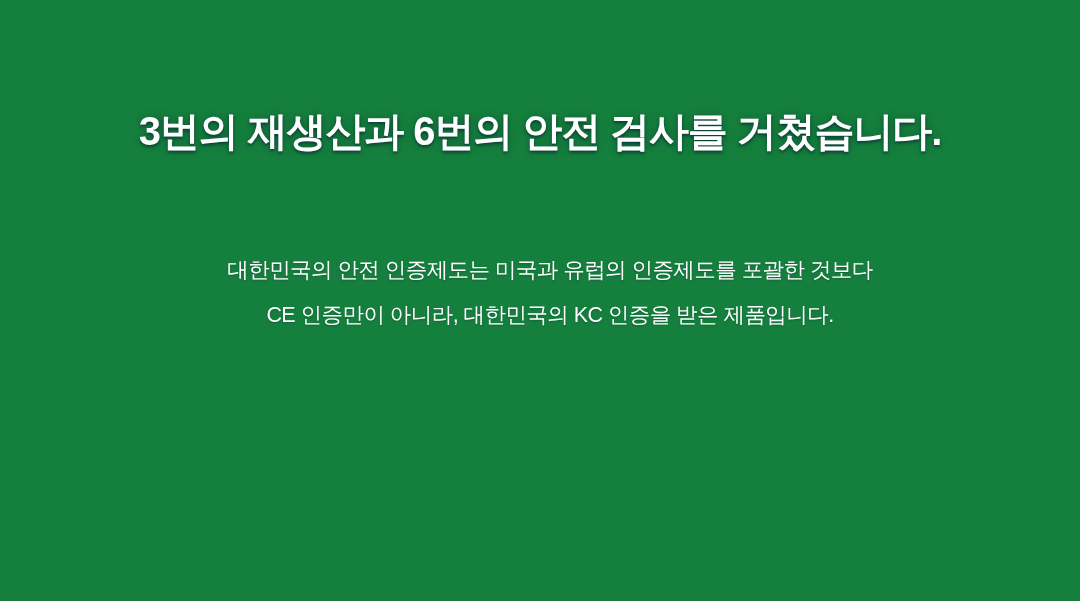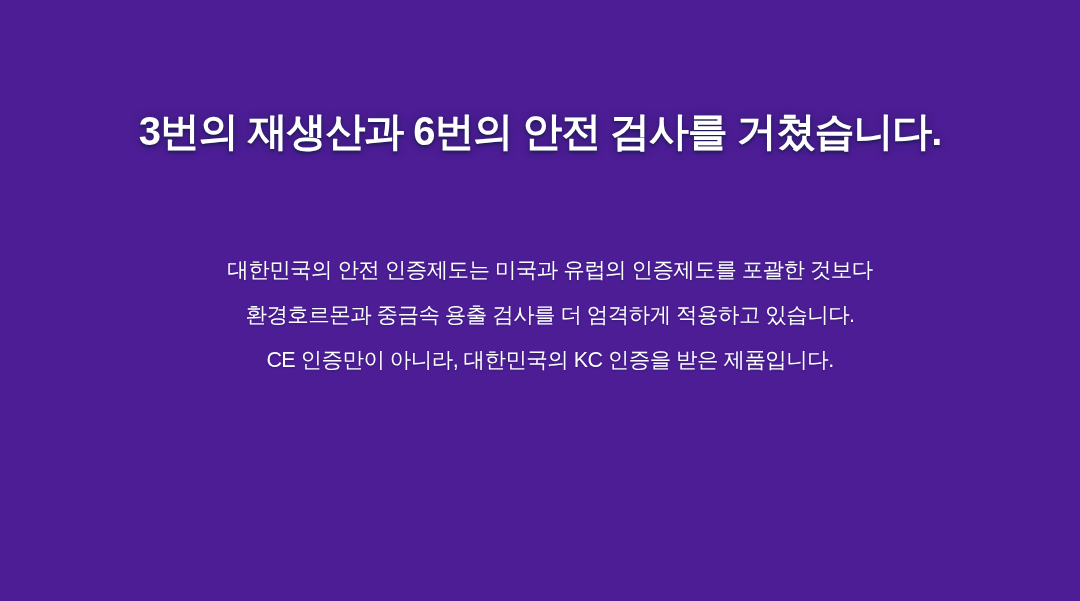--- a/index.html
+++ b/index.html
@@ -14,21 +14,21 @@
     overflow: hidden;
     font-family: "Liberation Sans", "DejaVu Sans", sans-serif;
     background: #144a76;
   }
 
   .banner {
     position: relative;
     box-sizing: border-box;
     width: 1080px;
     height: 601px;
-    background-color: #4c1d95;
+    background-color: #15803d;
     display: flex;
     flex-direction: column;
     align-items: center;
   }
 
   
   .headline-block {
     position: absolute;
     top: 104px;
     left: 0;
@@ -76,17 +76,16 @@
 <body>
 
 <div class="banner">
 
   <div class="headline-block">
     <h1 class="headline">3번의 재생산과 6번의 안전 검사를 거쳤습니다.</h1>
   </div>
 
   <div class="body-block">
     <p class="body-line">대한민국의 안전 인증제도는 미국과 유럽의 인증제도를 포괄한 것보다</p>
-    <p class="body-line">환경호르몬과 중금속 용출 검사를 더 엄격하게 적용하고 있습니다.</p>
     <p class="body-line">CE 인증만이 아니라, 대한민국의 KC 인증을 받은 제품입니다.</p>
   </div>
 
 </div>
 
 </body></html>

